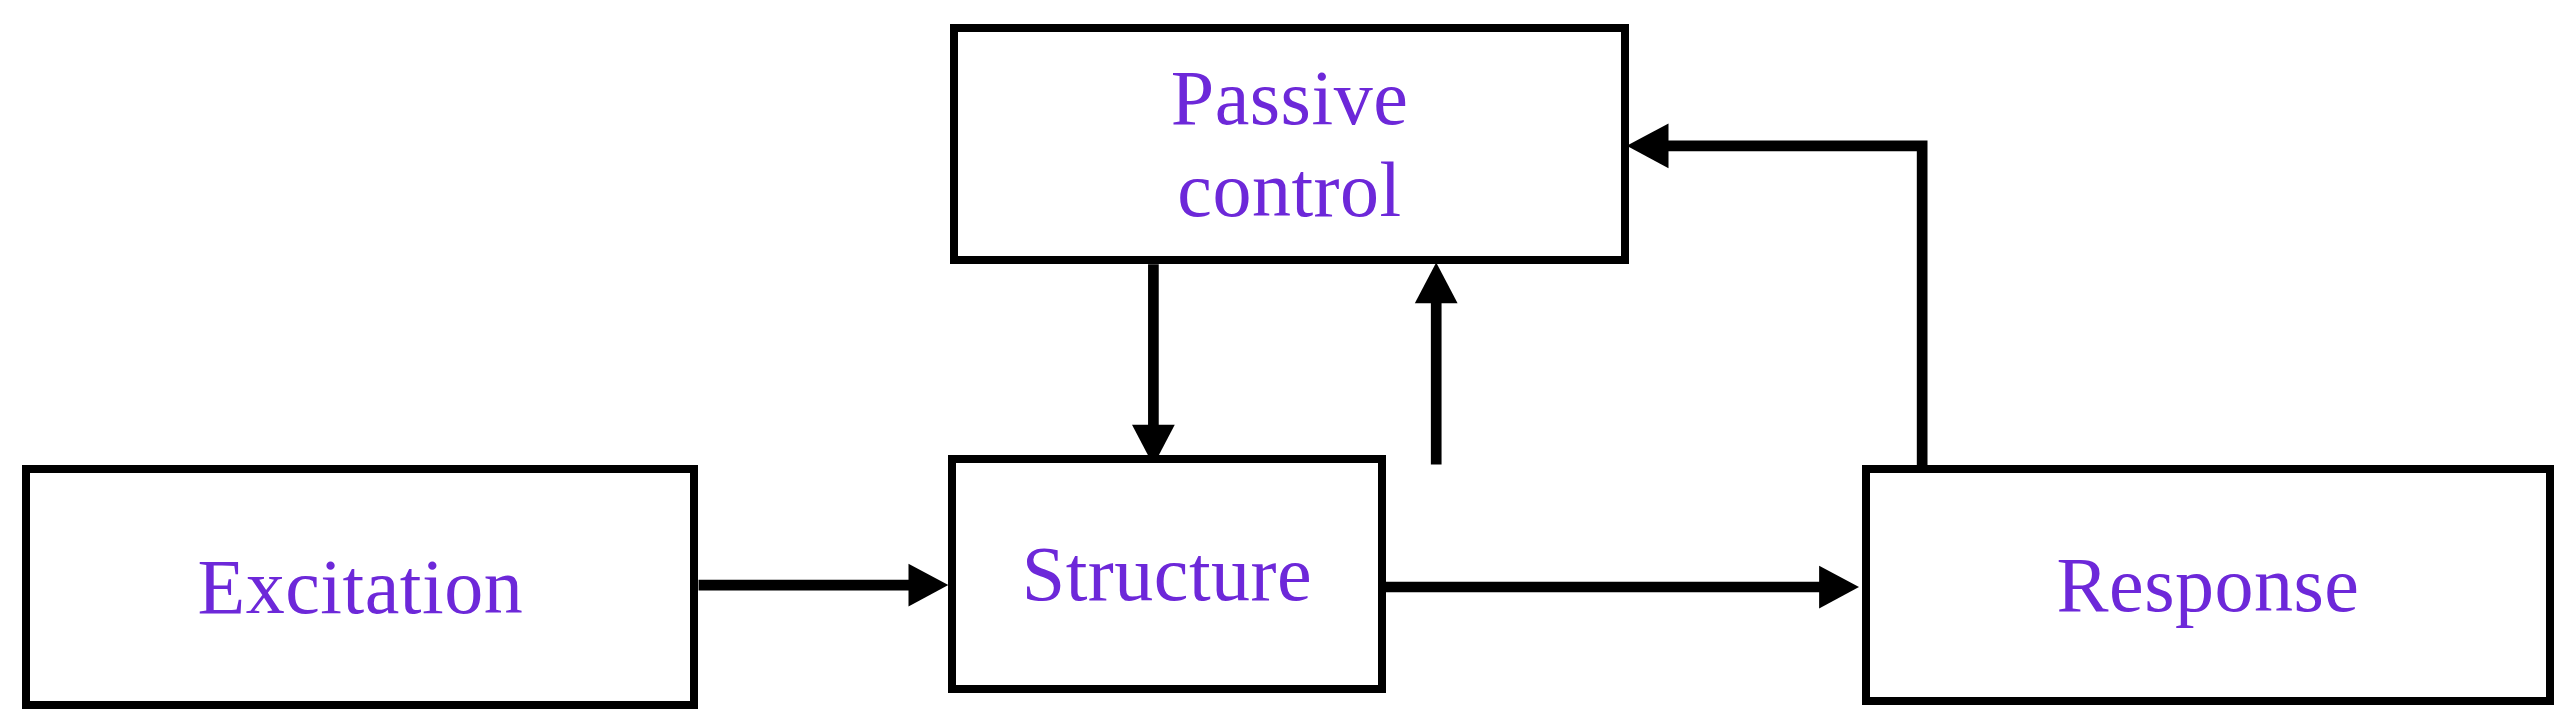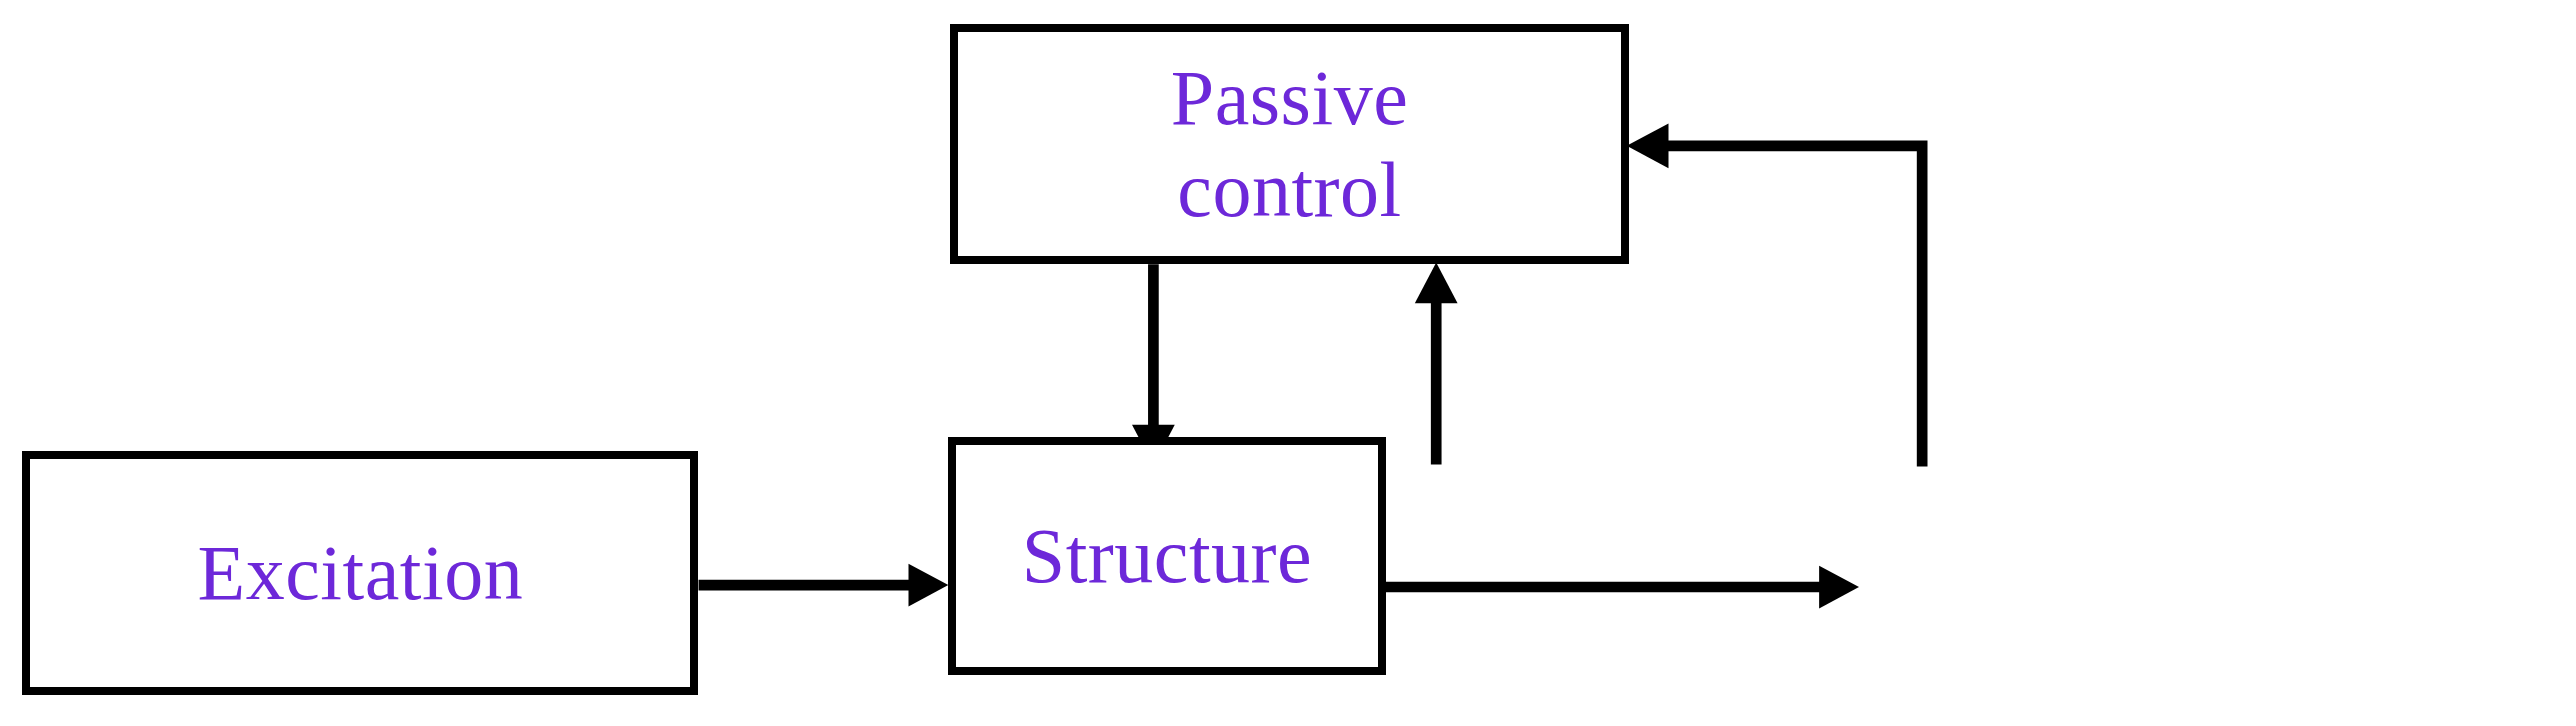--- a/index.html
+++ b/index.html
@@ -39,22 +39,22 @@
   .node-label {
     font-family: "Liberation Serif", "DejaVu Serif", serif;
     font-size: 78px;
     line-height: 1.18;
     color: #6d28d9;
     letter-spacing: 0.5px;
     white-space: pre-line;
     font-weight: 400;
   }
   
-  #node-excitation      { left: 22.4px;   top: 451px; width: 676px; height: 244px; }
-  #node-structure       { left: 948px;  top: 437px; width: 438px; height: 238px; }
+  #node-excitation      { left: 22.4px;   top: 465px; width: 676px; height: 244px; }
+  #node-structure       { left: 948px;  top: 455px; width: 438px; height: 238px; }
   #node-passive-control { left: 950px;  top: 24px;  width: 679px; height: 240px; }
   #node-response        { left: 1862px; top: 465px; width: 692px; height: 240px; }
 
   .edge-line { stroke: #000000; fill: none; }
   .edge-head { fill: #000000; stroke: none; }
 </style>
 </head>
 <body>
 
 <div id="diagram-root">
@@ -93,15 +93,18 @@
 
   <div class="node-box" id="node-structure">
     <span class="node-label">Structure</span>
   </div>
 
   <div class="node-box" id="node-passive-control">
     <span class="node-label">Passive
 control</span>
   </div>
 
+  <div class="node-box" id="node-response">
+    <span class="node-label">Response</span>
+  </div>
 
 </div>
 
 
 </body></html>

